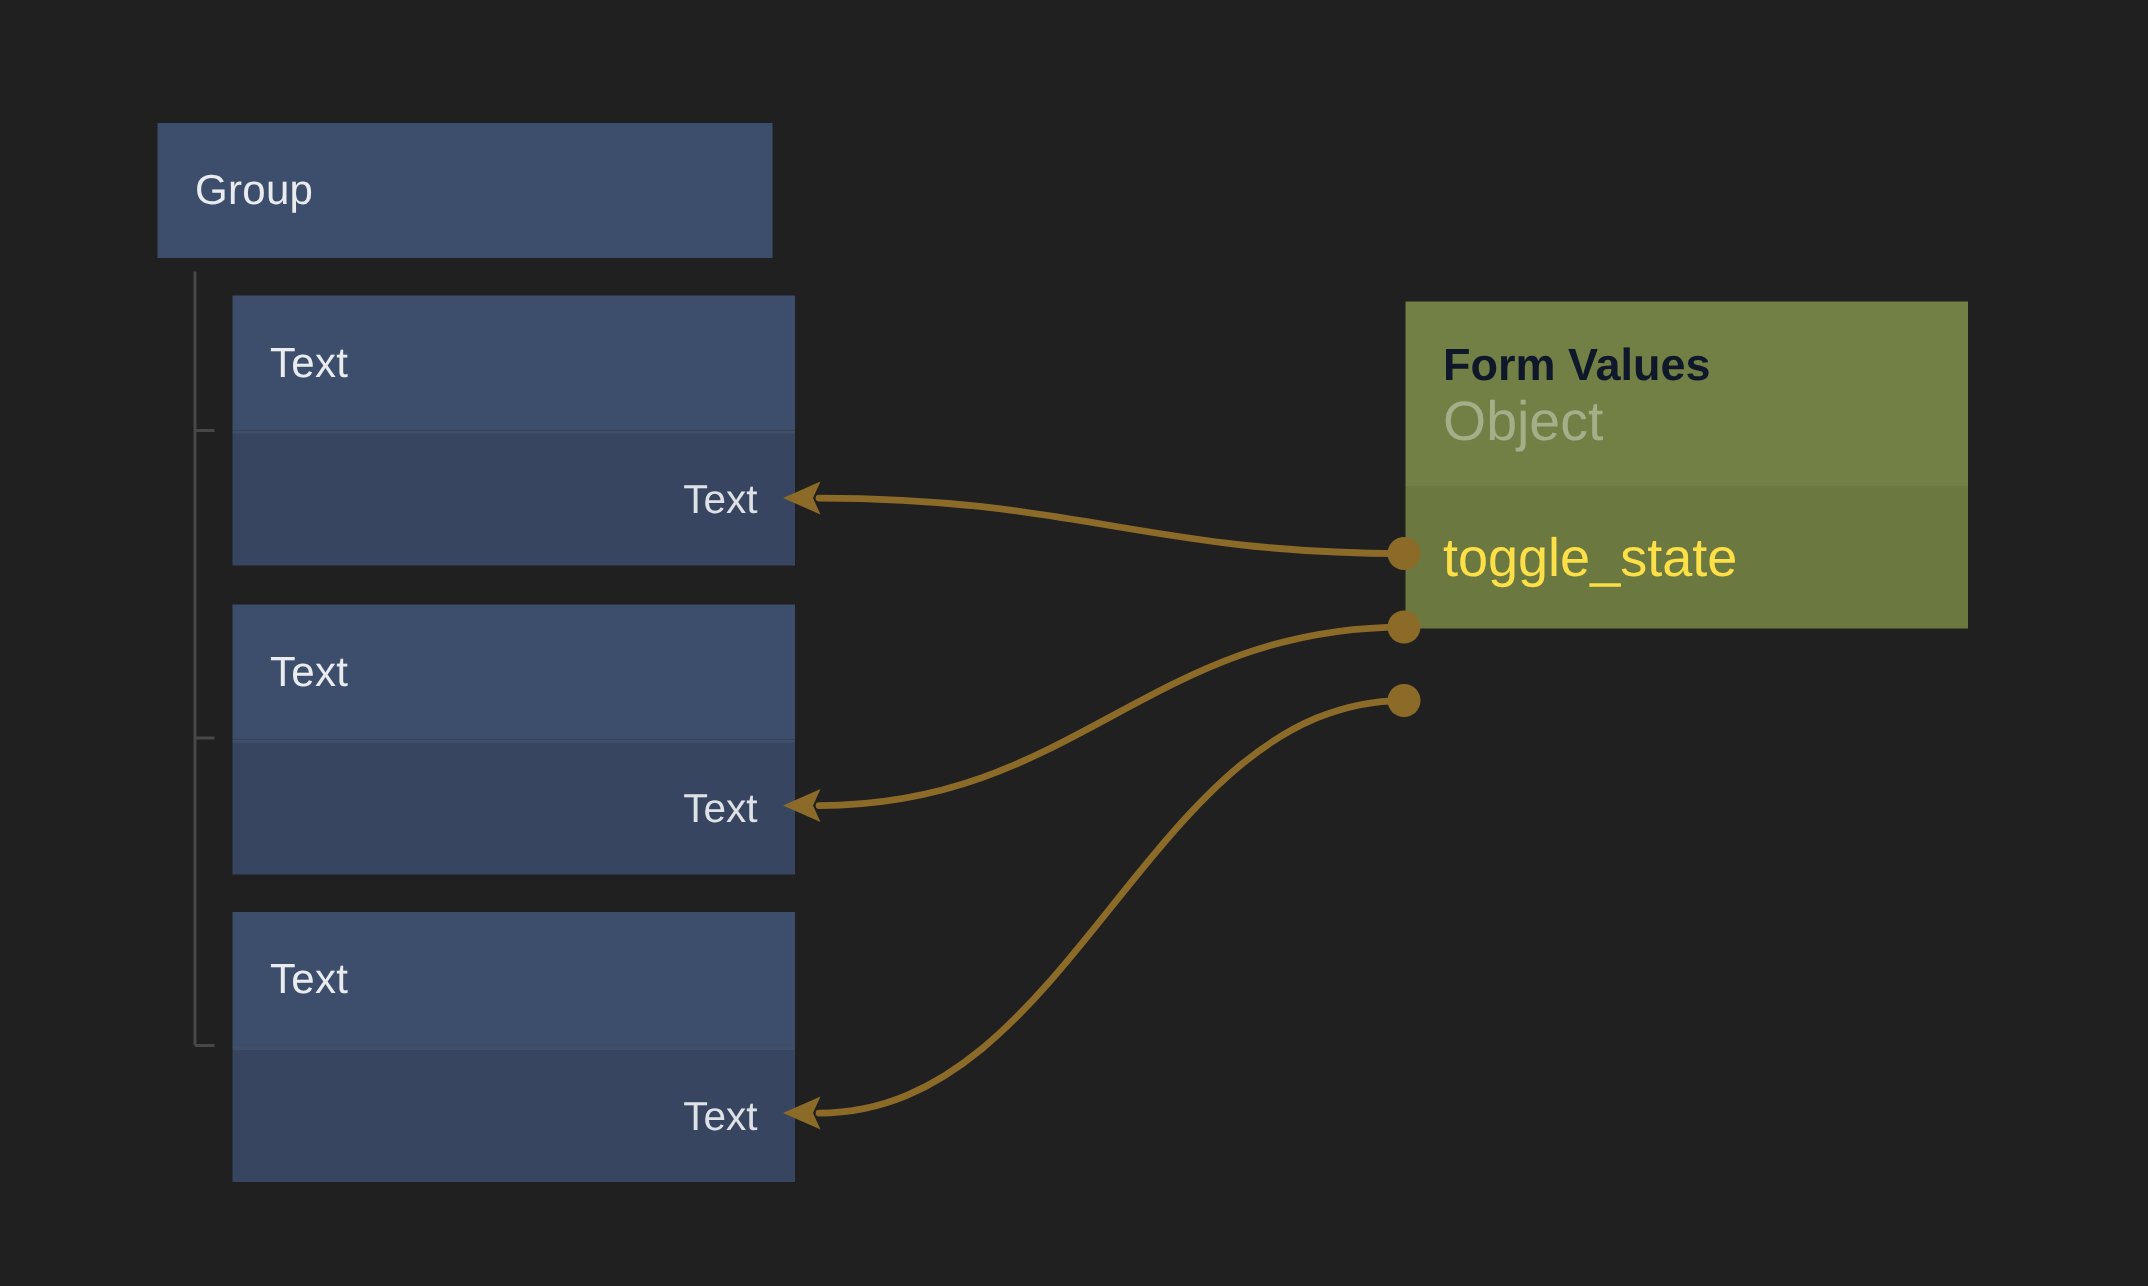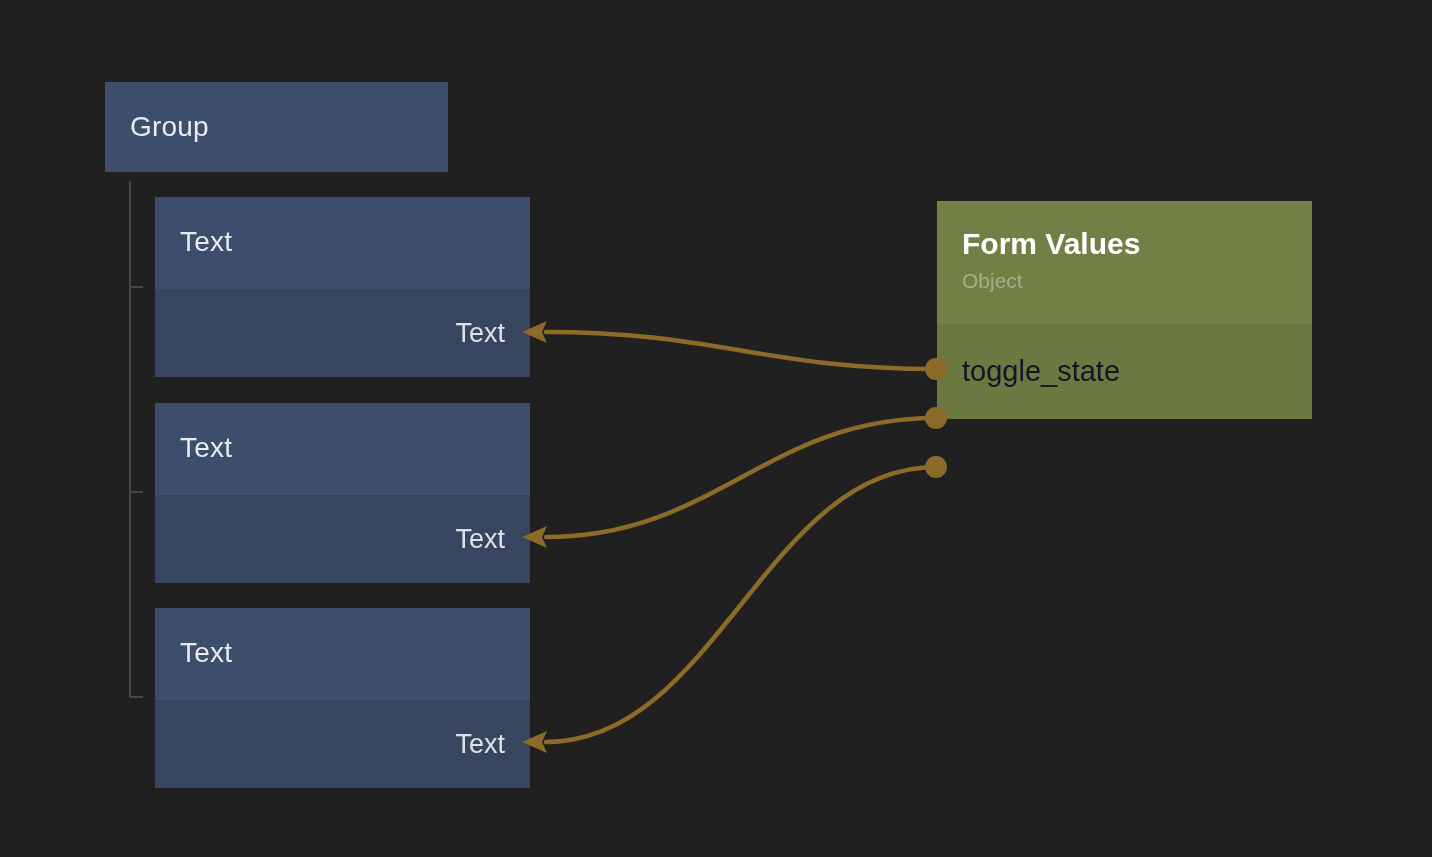--- a/index.html
+++ b/index.html
@@ -23,42 +23,42 @@
     color:#E9EBEE;font-size:28px;letter-spacing:0.2px;white-space:nowrap;
   }
   .node-input-label{
     color:#DEE1E5;font-size:27px;white-space:nowrap;
   }
   
   .node-green .form-header{
     background:#728045;height:121px;box-sizing:border-box;
     padding:24px 25px 0 25px;
   }
-  .form-title{color:#ffffff;font-size:30px;font-weight:600;line-height:38px;white-space:nowrap;}
-  .form-subtitle{color:#A4AF8A;font-size:21px;font-weight:400;line-height:36px;white-space:nowrap;}
+  .form-title{color:#0f172a;font-size:30px;font-weight:600;line-height:38px;white-space:nowrap;}
+  .form-subtitle{color:#A4AF8A;font-size:37px;font-weight:400;line-height:36px;white-space:nowrap;}
   .node-green .form-body{
     background:#6B7840;box-sizing:border-box;
     padding:23px 25px;border-top:2px solid rgba(255,255,255,0.055);
   }
   .form-field-row{
     height:49px;display:flex;align-items:center;
   }
-  .form-field-label{color:#0f172a;font-size:29px;white-space:nowrap;}
+  .form-field-label{color:#fde047;font-size:36px;white-space:nowrap;}
   
   #edge-layer{
     position:absolute;left:0;top:0;width:1432px;height:857px;
     pointer-events:none;
   }
 </style>
 </head>
 <body>
 
 <div class="canvas">
 
-  <div class="node node-blue" style="left: 105px; top: 82px; width: 343px; height: 90px;">
+  <div class="node node-blue" style="left: 105px; top: 82px; width: 410px; height: 90px;">
     <div class="node-header" style="height:90px">
       <span class="node-title">Group</span>
     </div>
   </div>
 
   <div class="node node-blue" style="left: 155px; top: 197px; width: 375px;">
     <div class="node-header">
       <span class="node-title">Text</span>
     </div>
     <div class="node-body">

